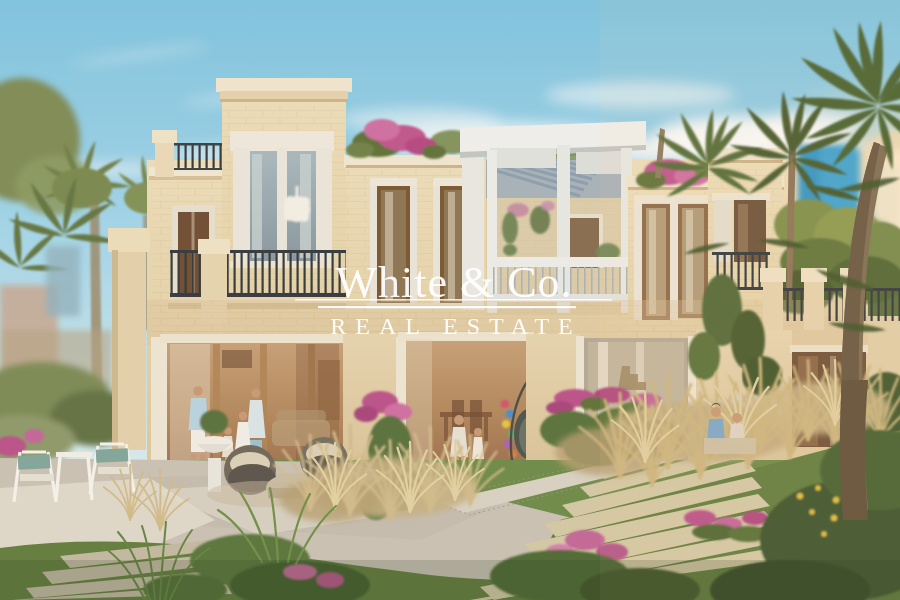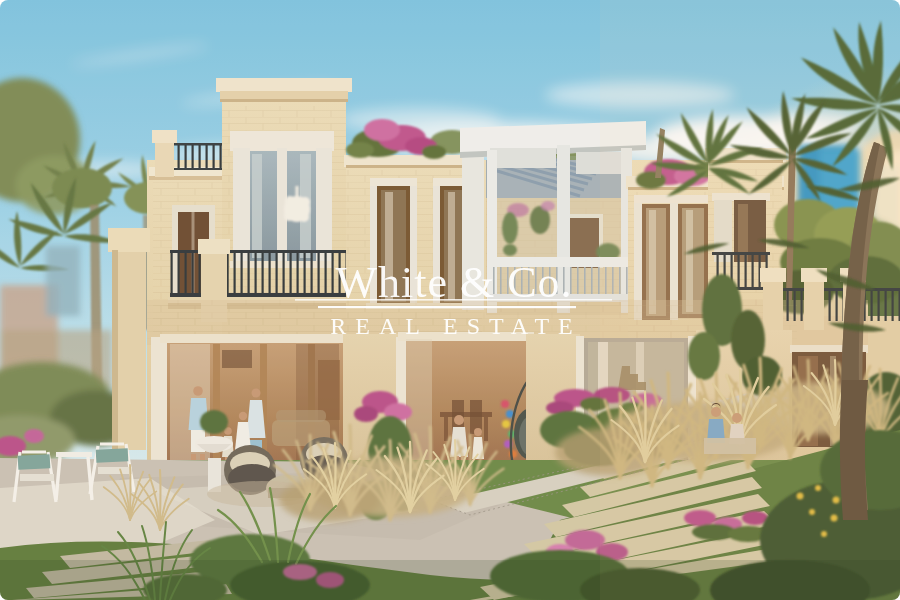--- a/index.html
+++ b/index.html
@@ -1,16 +1,16 @@
 <!DOCTYPE html>
 <html><head>
 <meta charset="utf-8">
 <style>
   html,body{margin:0;padding:0;background:#fff;}
-  #scene{position:relative;width:900px;height:600px;overflow:hidden;font-family:"Liberation Serif",serif;border-radius:8px;}
+  #scene{position:relative;width:900px;height:600px;overflow:hidden;font-family:"Liberation Serif",serif;}
 </style>
 </head>
 <body>
 <div id="scene">
 <svg width="900" height="600" viewBox="0 0 900 600" xmlns="http://www.w3.org/2000/svg">
 <defs>
   <linearGradient id="sky" x1="0" y1="0" x2="0" y2="1">
     <stop offset="0" stop-color="#7cc6e5"></stop>
     <stop offset="0.35" stop-color="#9dd6ee"></stop>
     <stop offset="0.62" stop-color="#c4e7f2"></stop>

